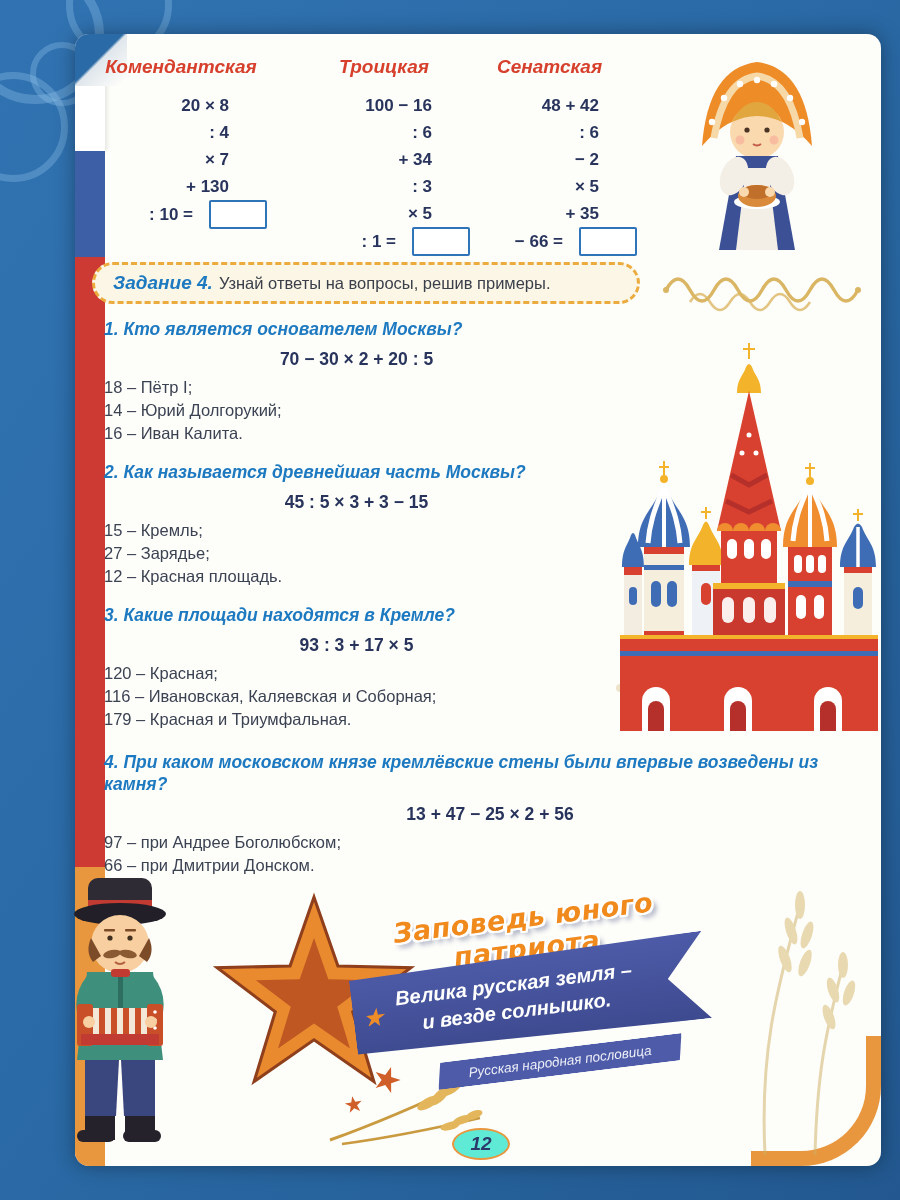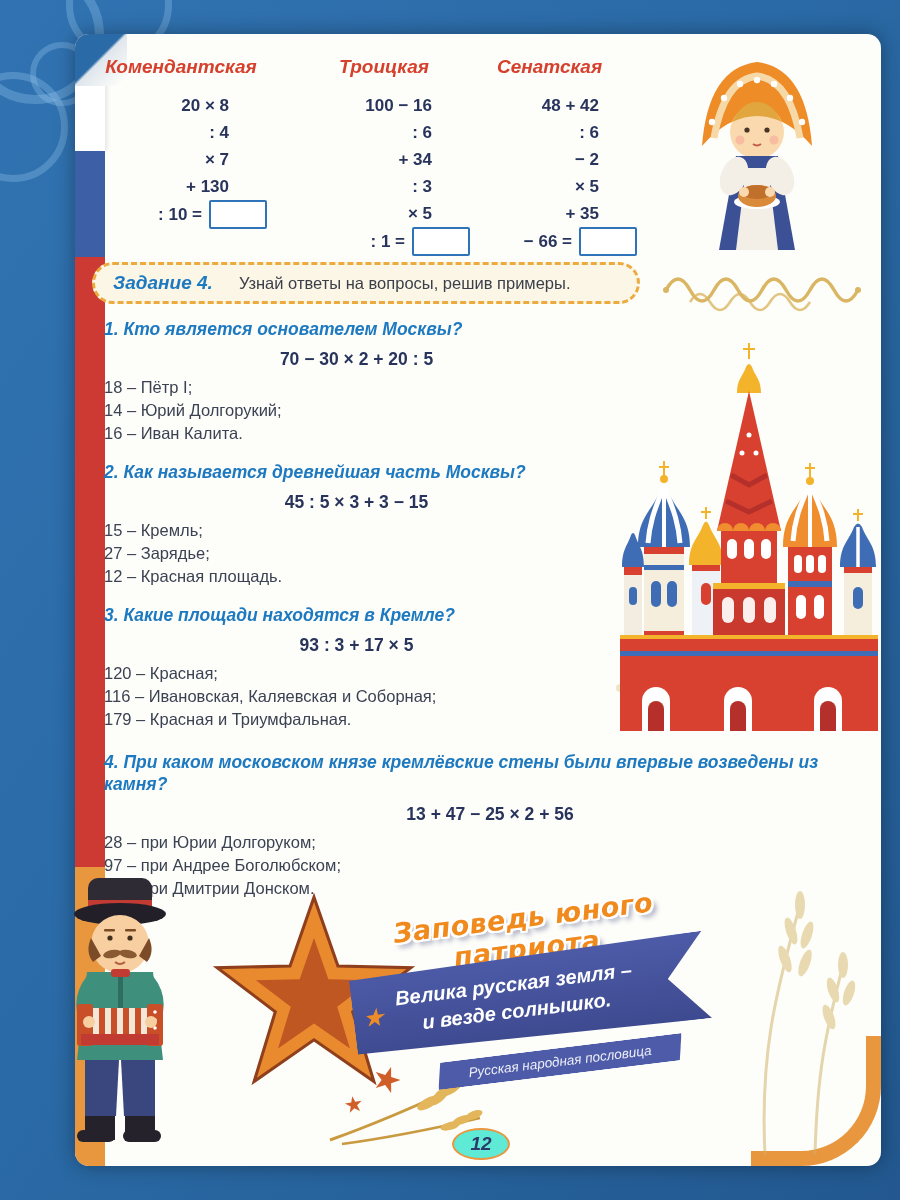--- a/index.html
+++ b/index.html
@@ -35,29 +35,29 @@
   }
 
   
   .tower-col{position:absolute;top:56px;}
   .tc1{left:95px;width:172px;}
   .tc2{left:298px;width:172px;}
   .tc3{left:462px;width:175px;}
   .tower-title{text-align:center;color:#d6402c;font-weight:bold;font-style:italic;font-size:19px;}
   .tower-rows{margin-top:14px;text-align:right;padding-right:38px;
     font-weight:bold;color:#28345c;font-size:17px;line-height:27px;}
-  .trow-final{display:flex;justify-content:flex-end;align-items:center;gap:7px;margin-right:-38px;}
+  .trow-final{display:flex;justify-content:flex-end;align-items:center;gap:16px;margin-right:-38px;}
   .ansbox{display:inline-block;width:54px;height:25px;background:#fff;
     border:2.5px solid #2f74b8;border-radius:2px;}
 
   
   .task-box{
     position:absolute;left:92px;top:262px;width:548px;height:42px;box-sizing:border-box;
     border:3px dashed #ecab3e;border-radius:24px;background:#fcf6e6;
-    display:flex;align-items:center;padding:0 18px;gap:26px;white-space:nowrap;
+    display:flex;align-items:center;padding:0 18px;gap:6px;white-space:nowrap;
   }
   .task-label{color:#1d79c0;font-weight:bold;font-style:italic;font-size:19px;}
   .task-text{color:#3a3f4a;font-size:16.5px;text-align:center;}
 
   
   .questions{position:absolute;left:104px;top:318px;width:505px;}
   .qblock{margin-bottom:16px;}
   .q-title{color:#1d79c0;font-weight:bold;font-style:italic;font-size:17.5px;line-height:22px;}
   .q-expr{color:#28345c;font-weight:bold;font-size:17.5px;text-align:center;margin:8px 0 6px;line-height:22px;}
   .q-opt{color:#3b4252;font-size:16.5px;line-height:23px;}
@@ -328,21 +328,20 @@
     <path d="M196,396 v-30 a14,14 0 0 1 28,0 v30 z" fill="#ffffff"></path>
     <path d="M30,396 v-22 a8,8 0 0 1 16,0 v22 z" fill="#b5302a"></path>
     <path d="M112,396 v-22 a8,8 0 0 1 16,0 v22 z" fill="#b5302a"></path>
     <path d="M202,396 v-22 a8,8 0 0 1 16,0 v22 z" fill="#b5302a"></path>
   </svg>
 </div>
 
 <div class="q4">
   <div class="q-title">4. При каком московском князе кремлёвские стены были впервые возведены из камня?</div>
   <div class="q-expr">13 + 47 − 25 × 2 + 56</div>
-  <div class="q-opt">28 – при Юрии Долгоруком;</div>
   <div class="q-opt">97 – при Андрее Боголюбском;</div>
   <div class="q-opt">66 – при Дмитрии Донском.</div>
 </div>
 
 <div class="boy">
   <svg viewBox="0 0 200 295" width="200" height="295">
     <rect x="63" y="6" width="64" height="34" rx="10" fill="#2e2b35"></rect>
     <rect x="63" y="28" width="64" height="9" fill="#c23b33"></rect>
     <ellipse cx="95" cy="42" rx="46" ry="11" fill="#221f28"></ellipse>
     <circle cx="95" cy="72" r="29" fill="#f8cfa0"></circle>

